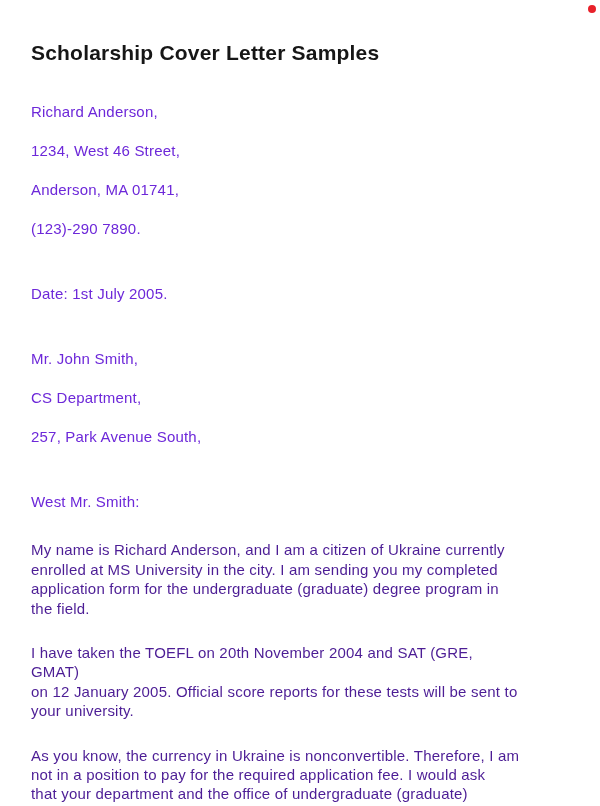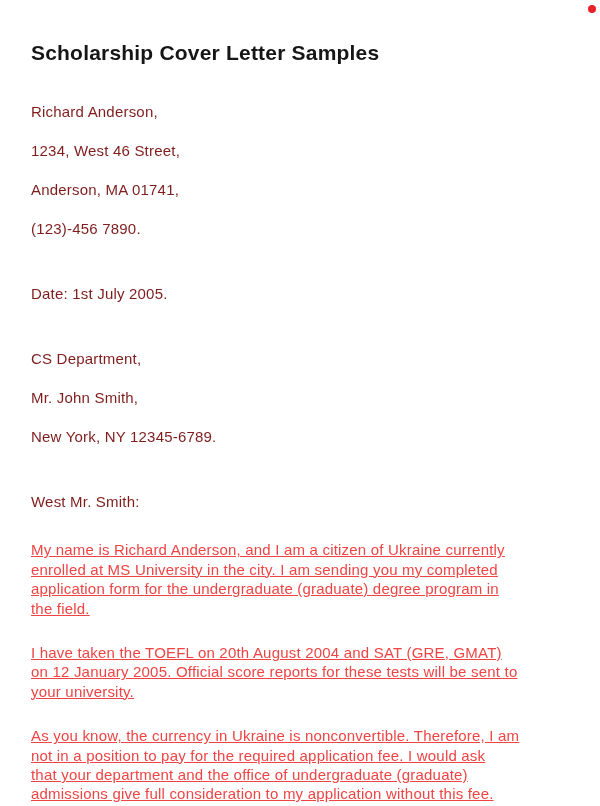--- a/index.html
+++ b/index.html
@@ -35,77 +35,76 @@
     font-size: 21px;
     line-height: 25px;
     font-weight: bold;
     color: #161616;
     letter-spacing: 0.2px;
   }
   .block {
     margin: 0 0 25px 0;
     font-size: 15px;
     line-height: 19.4px;
-    color: #7f1d1d;
+    color: #6d28d9;
     letter-spacing: 0.2px;
     white-space: pre-line;
     max-width: 560px;
   }
   .block.address-block {
     margin-bottom: 26px;
   }
   .block.single-line {
     margin-bottom: 27px;
   }
   .block.salutation {
     margin-bottom: 29px;
   }
   .para {
     margin: 0 0 25px 0;
     font-size: 15px;
     line-height: 19.4px;
-    color: #ef4444;
+    color: #4c1d95;
     letter-spacing: 0.2px;
     white-space: pre-line;
     max-width: 565px;
-    text-decoration: underline;
   }
 </style>
 </head>
 <body>
 
 <div class="page">
 
   <span class="red-dot"></span>
 
   <h1 class="doc-title">Scholarship Cover Letter Samples</h1>
 
   <div class="block address-block">
     <div>Richard Anderson,</div>
     <div>1234, West 46 Street,</div>
     <div>Anderson, MA 01741,</div>
-    <div>(123)-456 7890.</div>
+    <div>(123)-290 7890.</div>
   </div>
 
   <div class="block single-line">Date: 1st July 2005.</div>
 
   <div class="block address-block">
+    <div>Mr. John Smith,</div>
     <div>CS Department,</div>
-    <div>Mr. John Smith,</div>
-    <div>New York, NY 12345-6789.</div>
+    <div>257, Park Avenue South,</div>
   </div>
 
   <div class="block salutation">West Mr. Smith:</div>
 
   <div class="para">My name is Richard Anderson, and I am a citizen of Ukraine currently
 enrolled at MS University in the city. I am sending you my completed
 application form for the undergraduate (graduate) degree program in
 the field.</div>
 
-  <div class="para">I have taken the TOEFL on 20th August 2004 and SAT (GRE, GMAT)
+  <div class="para">I have taken the TOEFL on 20th November 2004 and SAT (GRE, GMAT)
 on 12 January 2005. Official score reports for these tests will be sent to
 your university.</div>
 
   <div class="para">As you know, the currency in Ukraine is nonconvertible. Therefore, I am
 not in a position to pay for the required application fee. I would ask
 that your department and the office of undergraduate (graduate)
 admissions give full consideration to my application without this fee.</div>
 
 </div>
 

